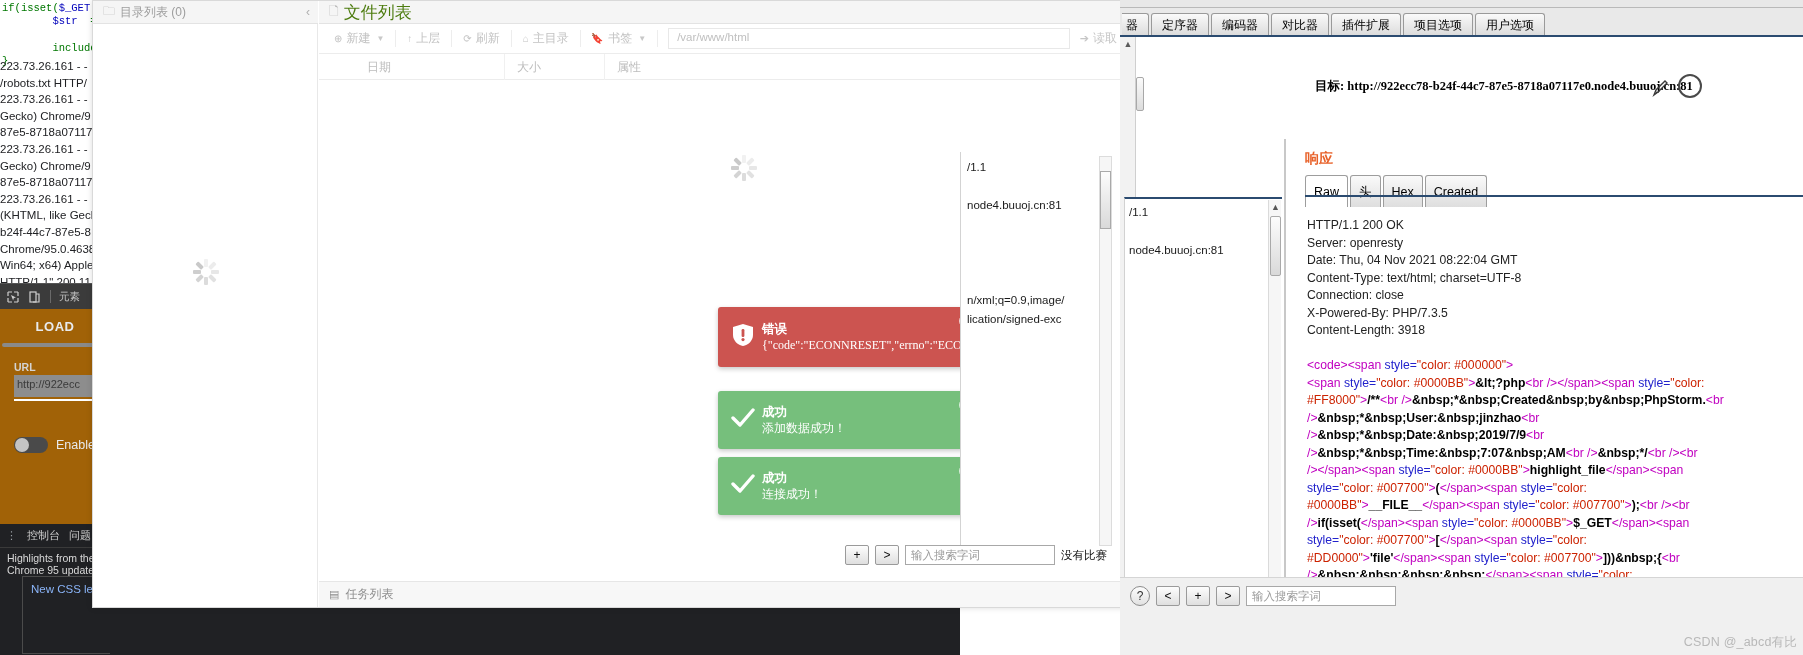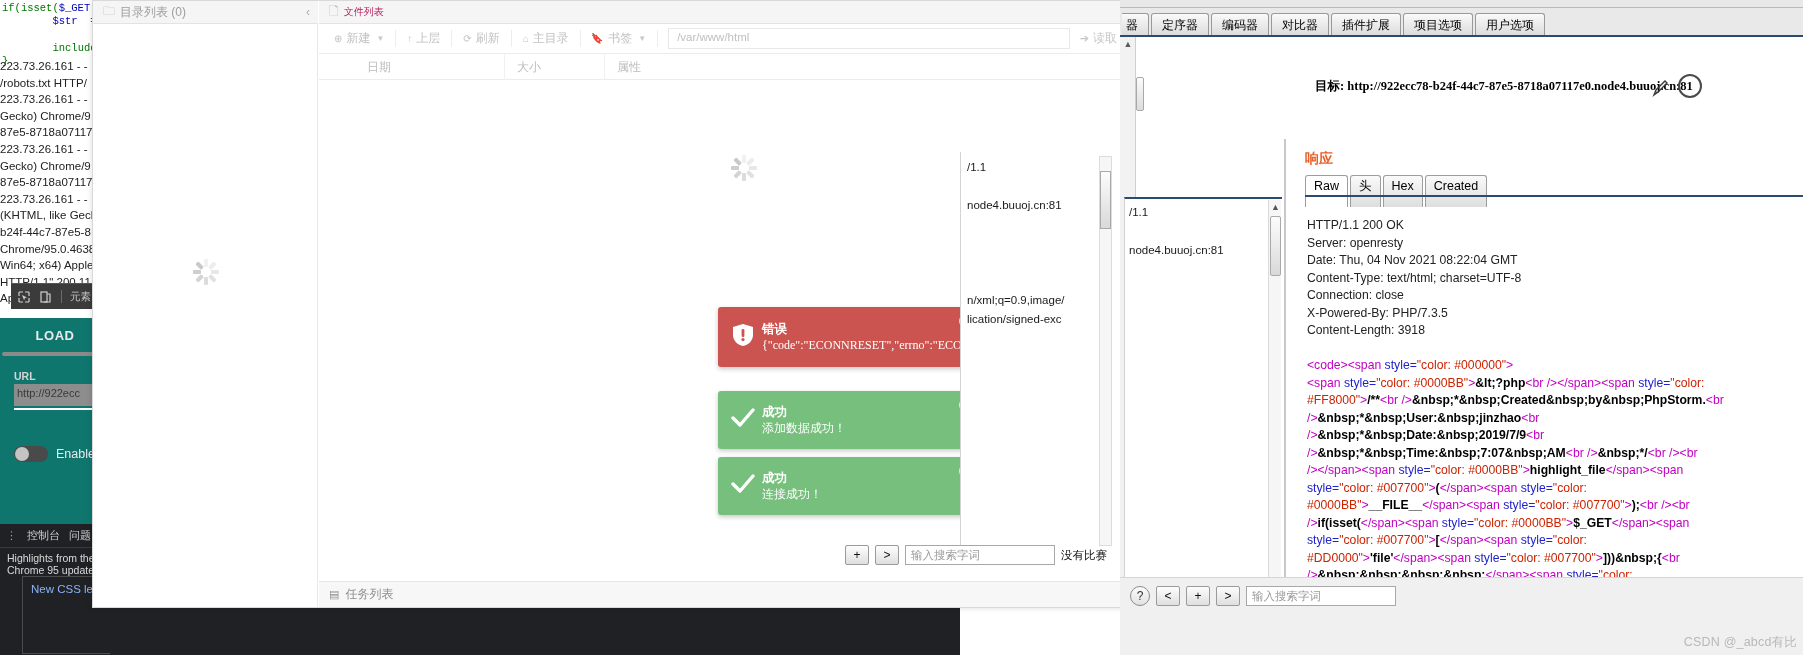--- a/index.html
+++ b/index.html
@@ -25,31 +25,31 @@
   }
   .c-blue { color: #0000bb; }
   .c-green { color: #007700; }
   .c-red { color: #dd0000; }
   .log-lines {
     position: absolute; left: 0; top: 58px; width: 112px;
     font-family: "Liberation Sans", sans-serif; font-size: 11.5px; line-height: 16.6px;
     color: #202124; white-space: pre; overflow: hidden;
   }
   .devtools-toolbar {
-    position: absolute; left: 11px; top: 283px; width: 110px; height: 26px;
+    position: absolute; left: 0; top: 283px; width: 110px; height: 26px;
     background: #3b3b3b; border-top: 1px solid #555;
     display: flex; align-items: center; gap: 8px; padding-left: 6px;
   }
   .dt-icon { width: 14px; height: 14px; position: relative; }
   .dt-icon svg { display: block; }
   .dt-sep { width: 1px; height: 13px; background: #6a6a6a; }
   .dt-tab { color: #c9c9c9; font-size: 10.5px; }
   .dt-panel {
-    position: absolute; left: 0; top: 318px; width: 110px; height: 215px;
-    background: #0f766e;
+    position: absolute; left: 0; top: 309px; width: 110px; height: 215px;
+    background: #a16207;
   }
   .dt-load {
     position: absolute; left: 0; top: 0; width: 110px; height: 34px;
     display: flex; align-items: center; justify-content: center;
     color: #e8eaed; font-size: 13px; font-weight: bold; letter-spacing: .5px;
   }
   .dt-scroll {
     position: absolute; left: 2px; top: 34px; width: 106px; height: 4px;
     background: #8a8a8a; border-radius: 2px;
   }
@@ -116,21 +116,21 @@
     position: absolute; left: 0; top: 23px; width: 225px; height: 585px;
     background: #fff; border-right: 1px solid #e8e8e8;
   }
   .fm-right {
     position: absolute; left: 226px; top: 0; right: 0; bottom: 0; background: #fff;
   }
   .fm-file-head {
     height: 23px; background: #f5f5f5; border-bottom: 1px solid #e3e3e3;
     display: flex; align-items: center; gap: 5px; padding-left: 10px;
   }
-  .fm-file-title { font-size: 10px; color: #be185d; }
+  .fm-file-title { font-size: 17px; color: #4d7c0f; }
   .fm-toolbar {
     height: 30px; border-bottom: 1px solid #ececec;
     display: flex; align-items: center; padding: 0 6px; gap: 0;
   }
   .tb-btn {
     display: flex; align-items: center; gap: 4px; height: 22px;
     padding: 0 9px; color: #c3c3c3; font-size: 12px; white-space: nowrap;
   }
   .tb-caret { color: #c8c8c8; font-size: 8px; margin-left: 2px; }
   .tb-div { width: 1px; height: 17px; background: #ededed; margin: 0 2px; }
@@ -253,21 +253,21 @@
   }
   .burp-uparrow { position: absolute; left: 2px; top: 2px; font-size: 9px; color: #555; }
   .burp-resp-label {
     position: absolute; left: 185px; top: 113px; color: #e8622a;
     font-size: 14px; font-weight: bold;
   }
   .burp-resp-tabs {
     position: absolute; left: 185px; top: 138px; display: flex; align-items: flex-end;
   }
   .rtab {
-    height: 32px; line-height: 20px; padding: 0 8px; font-size: 12.5px; color: #000;
+    height: 32px; line-height: 20px; padding: 6px 8px; font-size: 12.5px; color: #000;
     background: linear-gradient(#fafafa,#dedede); border: 1px solid #9d9d9d;
     border-bottom: none; border-radius: 3px 3px 0 0; margin-right: 2px; text-align: center;
   }
   .rtab.sel { background: #ffffff; font-weight: normal; }
   .burp-resp-line { position: absolute; left: 185px; top: 158px; width: 498px; height: 2px; background: #2b4b70; }
   .burp-resp-body {
     position: absolute; left: 187px; top: 180px; width: 496px; height: 380px;
     font-family: "Liberation Sans", sans-serif; font-size: 12.2px; line-height: 17.5px;
     color: #222; overflow: hidden; white-space: pre-wrap; word-break: break-all;
   }

